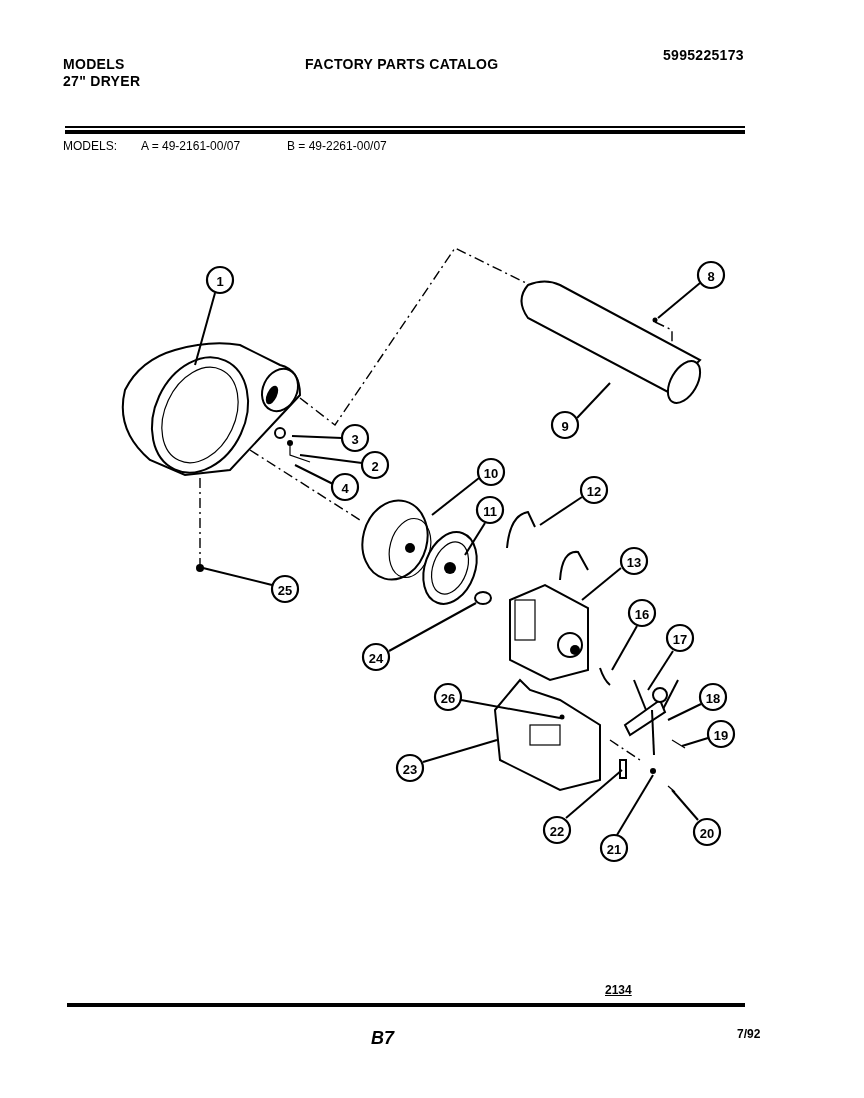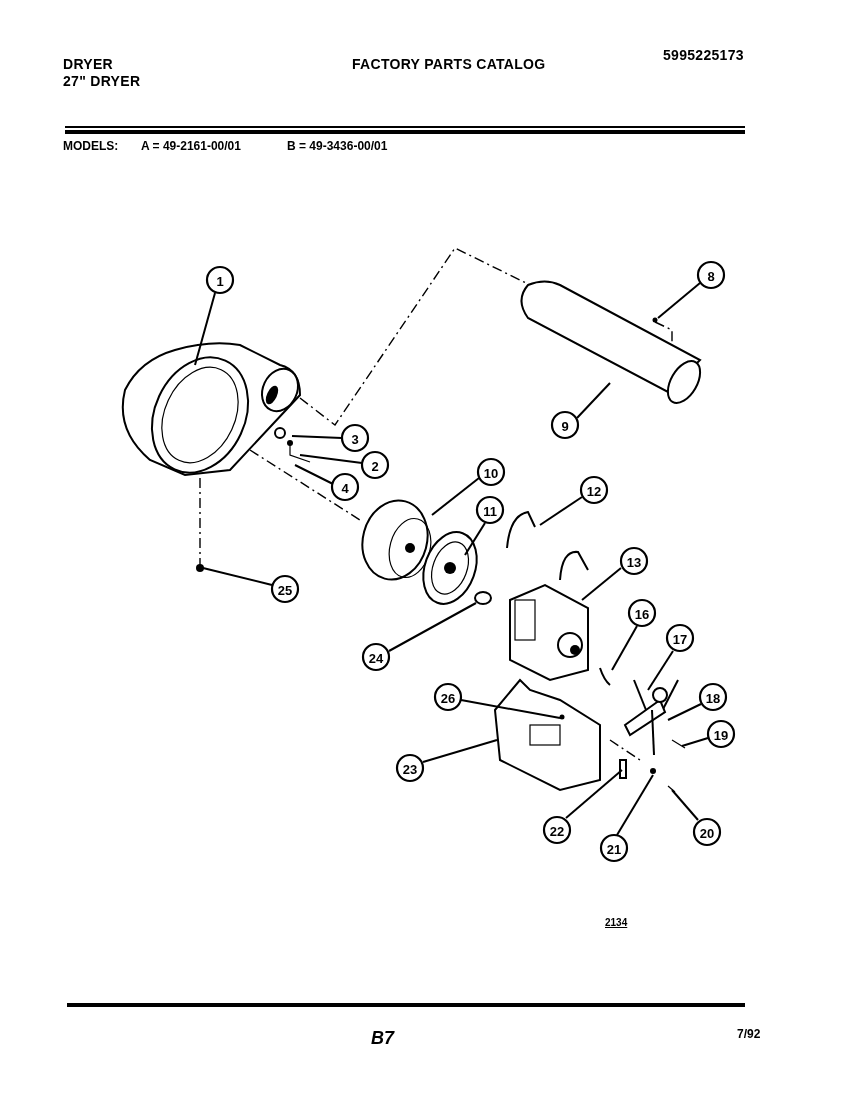--- a/index.html
+++ b/index.html
@@ -1,43 +1,43 @@
 <!DOCTYPE html>
 <html><head>
 <meta charset="utf-8">
 <style>
   html, body { margin: 0; padding: 0; background: #ffffff; }
   body { width: 864px; height: 1098px; position: relative; overflow: hidden;
          font-family: "Liberation Sans", sans-serif; color: #000; }
   .hdr { position: absolute; font-weight: bold; font-size: 14px; letter-spacing: 0.3px; }
   .rule { position: absolute; background: #000; }
-  .models { position: absolute; top: 139px; font-weight: bold; font-size: 12px; text-align: right; }
+  .models { position: absolute; top: 139px; font-weight: normal; font-size: 12px; text-align: right; }
   svg.diagram { position: absolute; left: 0; top: 0; }
   .callout circle { fill: #fff; stroke: #000; stroke-width: 2.2; }
   .callout text { font-family: "Liberation Sans", sans-serif; font-weight: bold; font-size: 13px; text-anchor: middle; dominant-baseline: central; }
   .lead { stroke: #000; stroke-width: 2; fill: none; }
   .part { stroke: #000; stroke-width: 2; fill: #fff; }
   .thin { stroke: #000; stroke-width: 1.2; fill: none; }
   .dash { stroke: #000; stroke-width: 1.4; fill: none; stroke-dasharray: 10 4 2 4; }
   .ftr { position: absolute; font-weight: bold; }
 </style>
 </head>
 <body>
 
-<div class="hdr" style="left:63px; top:56px;">DRYER</div>
+<div class="hdr" style="left:63px; top:56px;">MODELS</div>
 <div class="hdr" style="left:63px; top:73px;">27" DRYER</div>
-<div class="hdr" style="left:305px; top:56px;margin-left:47px;">FACTORY PARTS CATALOG</div>
+<div class="hdr" style="left:305px; top:56px;">FACTORY PARTS CATALOG</div>
 <div class="hdr" style="left:663px; top:47px;">5995225173</div>
 
 <div class="rule" style="left:65px; top:126px; width:680px; height:2px;"></div>
 <div class="rule" style="left:65px; top:130px; width:680px; height:4px;"></div>
 
 <div class="models" style="left:63px;">MODELS:</div>
-<div class="models" style="left:141px;">A = 49-2161-00/01</div>
-<div class="models" style="left:287px;">B = 49-3436-00/01</div>
+<div class="models" style="left:141px;">A = 49-2161-00/07</div>
+<div class="models" style="left:287px;">B = 49-2261-00/07</div>
 
 <svg class="diagram" width="864" height="1098" viewBox="0 0 864 1098">
 
   <path class="dash" d="M200 478 L200 565"></path>
   <path class="dash" d="M300 398 L335 425 L455 248 L530 285"></path>
   <path class="dash" d="M250 450 L360 520"></path>
   <path class="dash" d="M655 322 L672 330 L672 355"></path>
   <path class="dash" d="M610 740 L640 760"></path>
 
   <g>
@@ -210,18 +210,18 @@
   <g class="callout">
       <circle cx="285" cy="589" r="13"></circle>
       <text x="285" y="590">25</text>
     </g>
   <g class="callout">
       <circle cx="448" cy="697" r="13"></circle>
       <text x="448" y="698">26</text>
     </g>
 </svg>
 
-<div class="ftr" style="left:605px; top:917px; font-size:10px;text-decoration:underline;">2134</div>
+<div class="ftr" style="left:605px; top:983px; font-size:12px;text-decoration:underline;">2134</div>
 
 <div class="rule" style="left:67px; top:1003px; width:678px; height:4px;"></div>
 
 <div class="ftr" style="left:371px; top:1028px; font-size:18px; font-style:italic;">B7</div>
 <div class="ftr" style="left:722px; top:1027px; font-size:12px;margin-left:15px;">7/92</div>
 
 </body></html>

